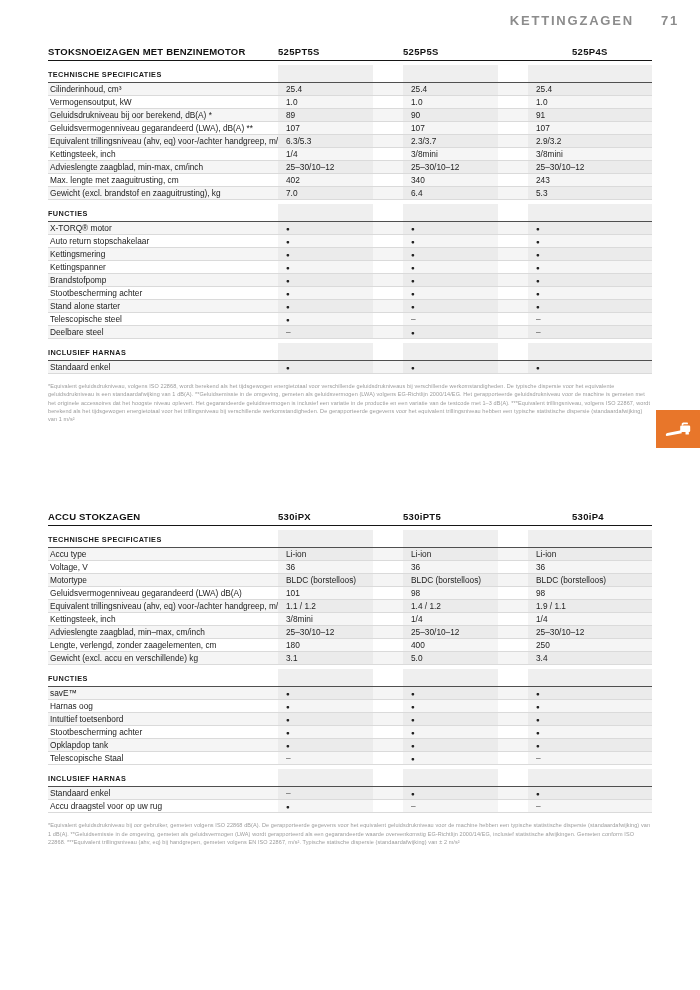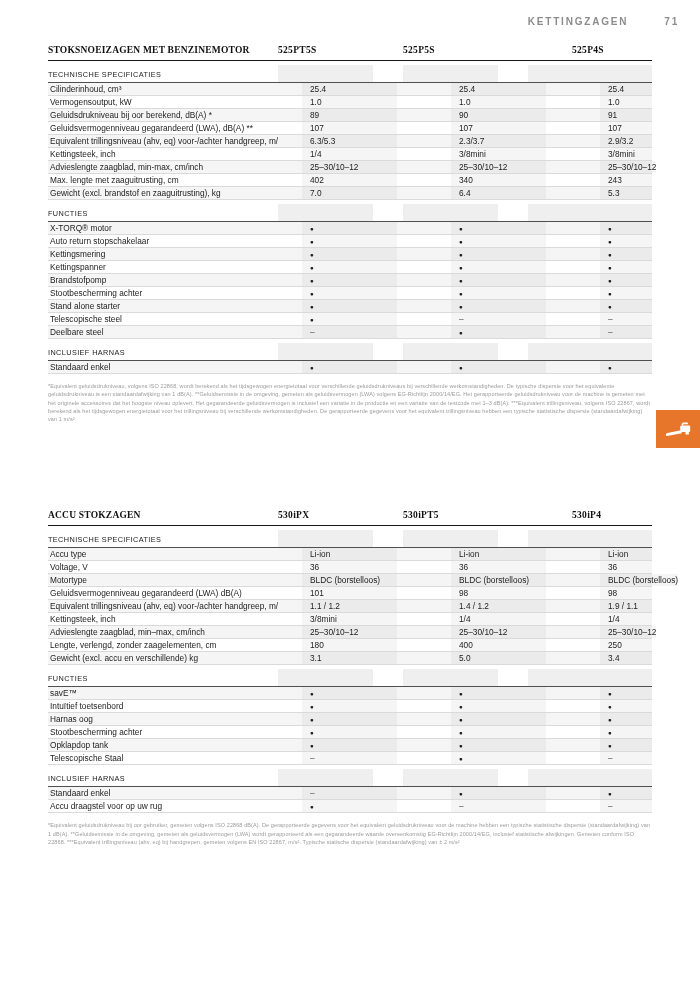--- a/index.html
+++ b/index.html
@@ -4,50 +4,50 @@
 <style>
   html,body{margin:0;padding:0;}
   body{
     width:700px;height:990px;background:#ffffff;position:relative;overflow:hidden;
     font-family:"Liberation Sans", sans-serif;color:#1f1f1f;
     -webkit-font-smoothing:antialiased;
   }
   .page{padding:16px 48px 0 48px;box-sizing:border-box;}
   
   .page-header{
-    display:flex;justify-content:flex-end;align-items:flex-start;gap:36px;
-    font-size:10px;letter-spacing:1.8px;color:#8c8c8c;font-weight:bold;
+    display:flex;justify-content:flex-end;align-items:center;gap:27px;
+    font-size:13px;letter-spacing:1.8px;color:#8c8c8c;font-weight:bold;
     margin-right:-27px;height:9px;
   }
   
   .spec-table{width:604px;}
   .tbl-1{margin-top:18px;}
   .tbl-2{margin-top:85px;}
   .title-row{
-    display:flex;align-items:center;height:18px;
-    border-bottom:1.6px solid #161616;padding-bottom:3px;box-sizing:border-box;font-family:Liberation Serif, serif;
+    display:flex;align-items:flex-end;height:18px;
+    border-bottom:1.6px solid #161616;padding-bottom:3px;box-sizing:border-box;
   }
   .title-cell{flex:0 0 230px;font-weight:bold;font-size:9.5px;letter-spacing:.2px;color:#111;}
   .model-cell{flex:0 0 125px;font-weight:bold;font-size:9.5px;letter-spacing:.3px;color:#111;}
   .model-cell:last-child{flex:1;padding-left:44px;}
   .section-row{
     display:flex;height:22px;border-bottom:1px solid #4f4f4f;box-sizing:border-box;
     align-items:flex-end;
   }
   .section-heading{
-    flex:0 0 230px;font-weight:normal;font-size:7.3px;letter-spacing:.4px;color:#1a1a1a;
+    flex:0 0 230px;font-weight:bold;font-size:7.3px;letter-spacing:.4px;color:#1a1a1a;
     padding-bottom:3px;
   }
   .section-band{flex:0 0 125px;position:relative;align-self:stretch;}
   .section-band:last-child{flex:1;}
   .section-band::before{content:'';position:absolute;inset:4px 30px 0 0;background:#efefef;}
   .section-band:last-child::before{inset:4px 0 0 0;}
   .data-row{
     display:flex;align-items:center;height:13px;box-sizing:border-box;
-    border-bottom:1px solid #dadada;font-size:8.3px;color:#222;gap:24px;
+    border-bottom:1px solid #dadada;font-size:8.3px;color:#222;
   }
   .data-row:nth-child(odd){background:#f5f5f5;}
   .label-cell{flex:0 0 230px;padding-left:2px;white-space:nowrap;overflow:hidden;box-sizing:border-box;}
   .val-cell{flex:0 0 125px;position:relative;align-self:stretch;display:flex;align-items:center;box-sizing:border-box;}
   .val-cell:last-child{flex:1;}
   .val-cell::before{content:'';position:absolute;inset:0 30px 0 0;background:rgba(17,17,17,0.045);}
   .val-cell:last-child::before{inset:0;}
   .val-cell span{position:relative;padding-left:8px;white-space:nowrap;}
   .val-cell span.dot{font-size:6.2px;}
   .val-cell span.dash{color:#555;}
@@ -470,33 +470,33 @@
               <span class="dot">●</span>
             </div>
             <div class="val-cell">
               <span class="dot">●</span>
             </div>
             <div class="val-cell">
               <span class="dot">●</span>
             </div>
           </div>
           <div class="data-row">
+            <div class="label-cell">Harnas oog</div>
+            <div class="val-cell">
+              <span class="dot">●</span>
+            </div>
+            <div class="val-cell">
+              <span class="dot">●</span>
+            </div>
+            <div class="val-cell">
+              <span class="dot">●</span>
+            </div>
+          </div>
+          <div class="data-row">
             <div class="label-cell">Intuïtief toetsenbord</div>
-            <div class="val-cell">
-              <span class="dot">●</span>
-            </div>
-            <div class="val-cell">
-              <span class="dot">●</span>
-            </div>
-            <div class="val-cell">
-              <span class="dot">●</span>
-            </div>
-          </div>
-          <div class="data-row">
-            <div class="label-cell">Harnas oog</div>
             <div class="val-cell">
               <span class="dot">●</span>
             </div>
             <div class="val-cell">
               <span class="dot">●</span>
             </div>
             <div class="val-cell">
               <span class="dot">●</span>
             </div>
           </div>

